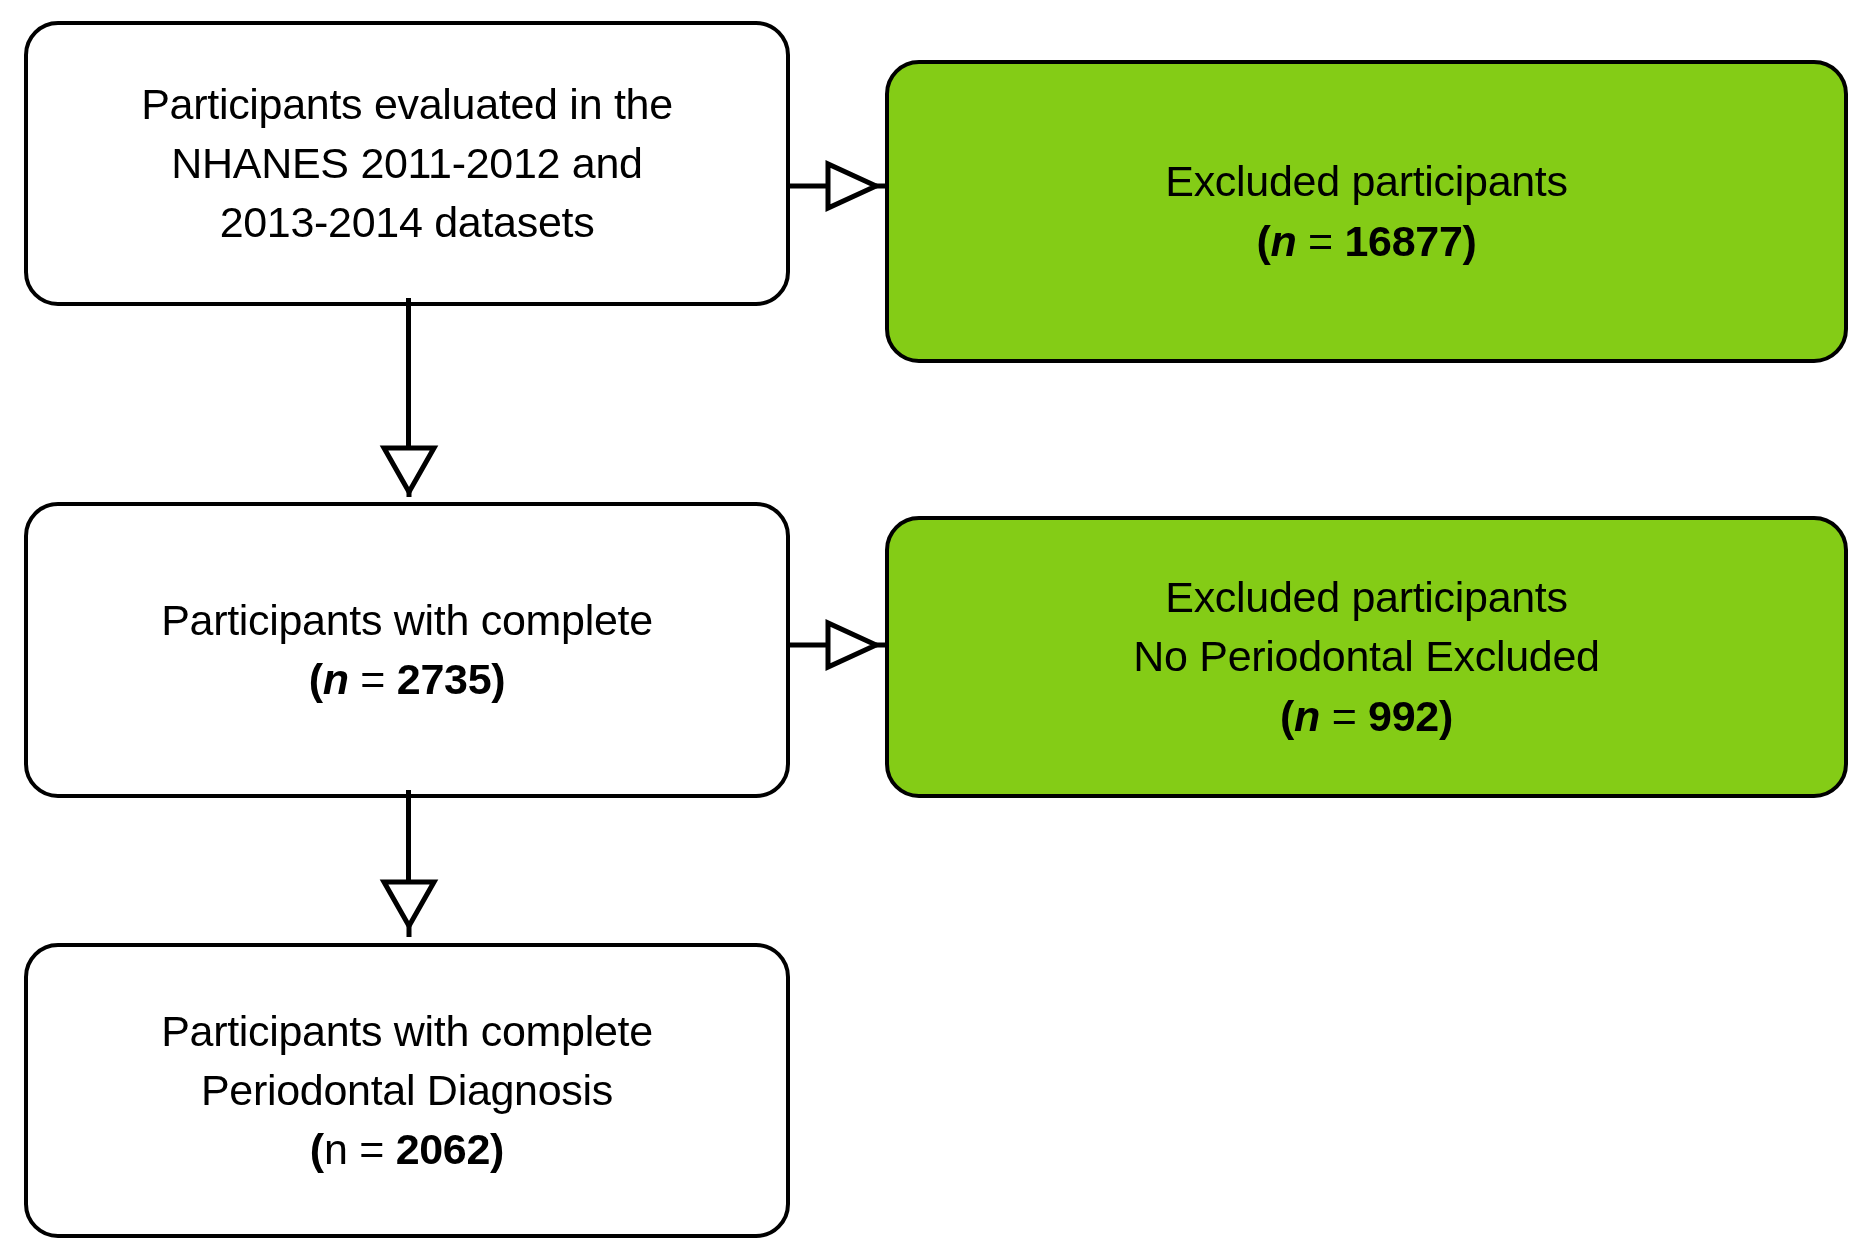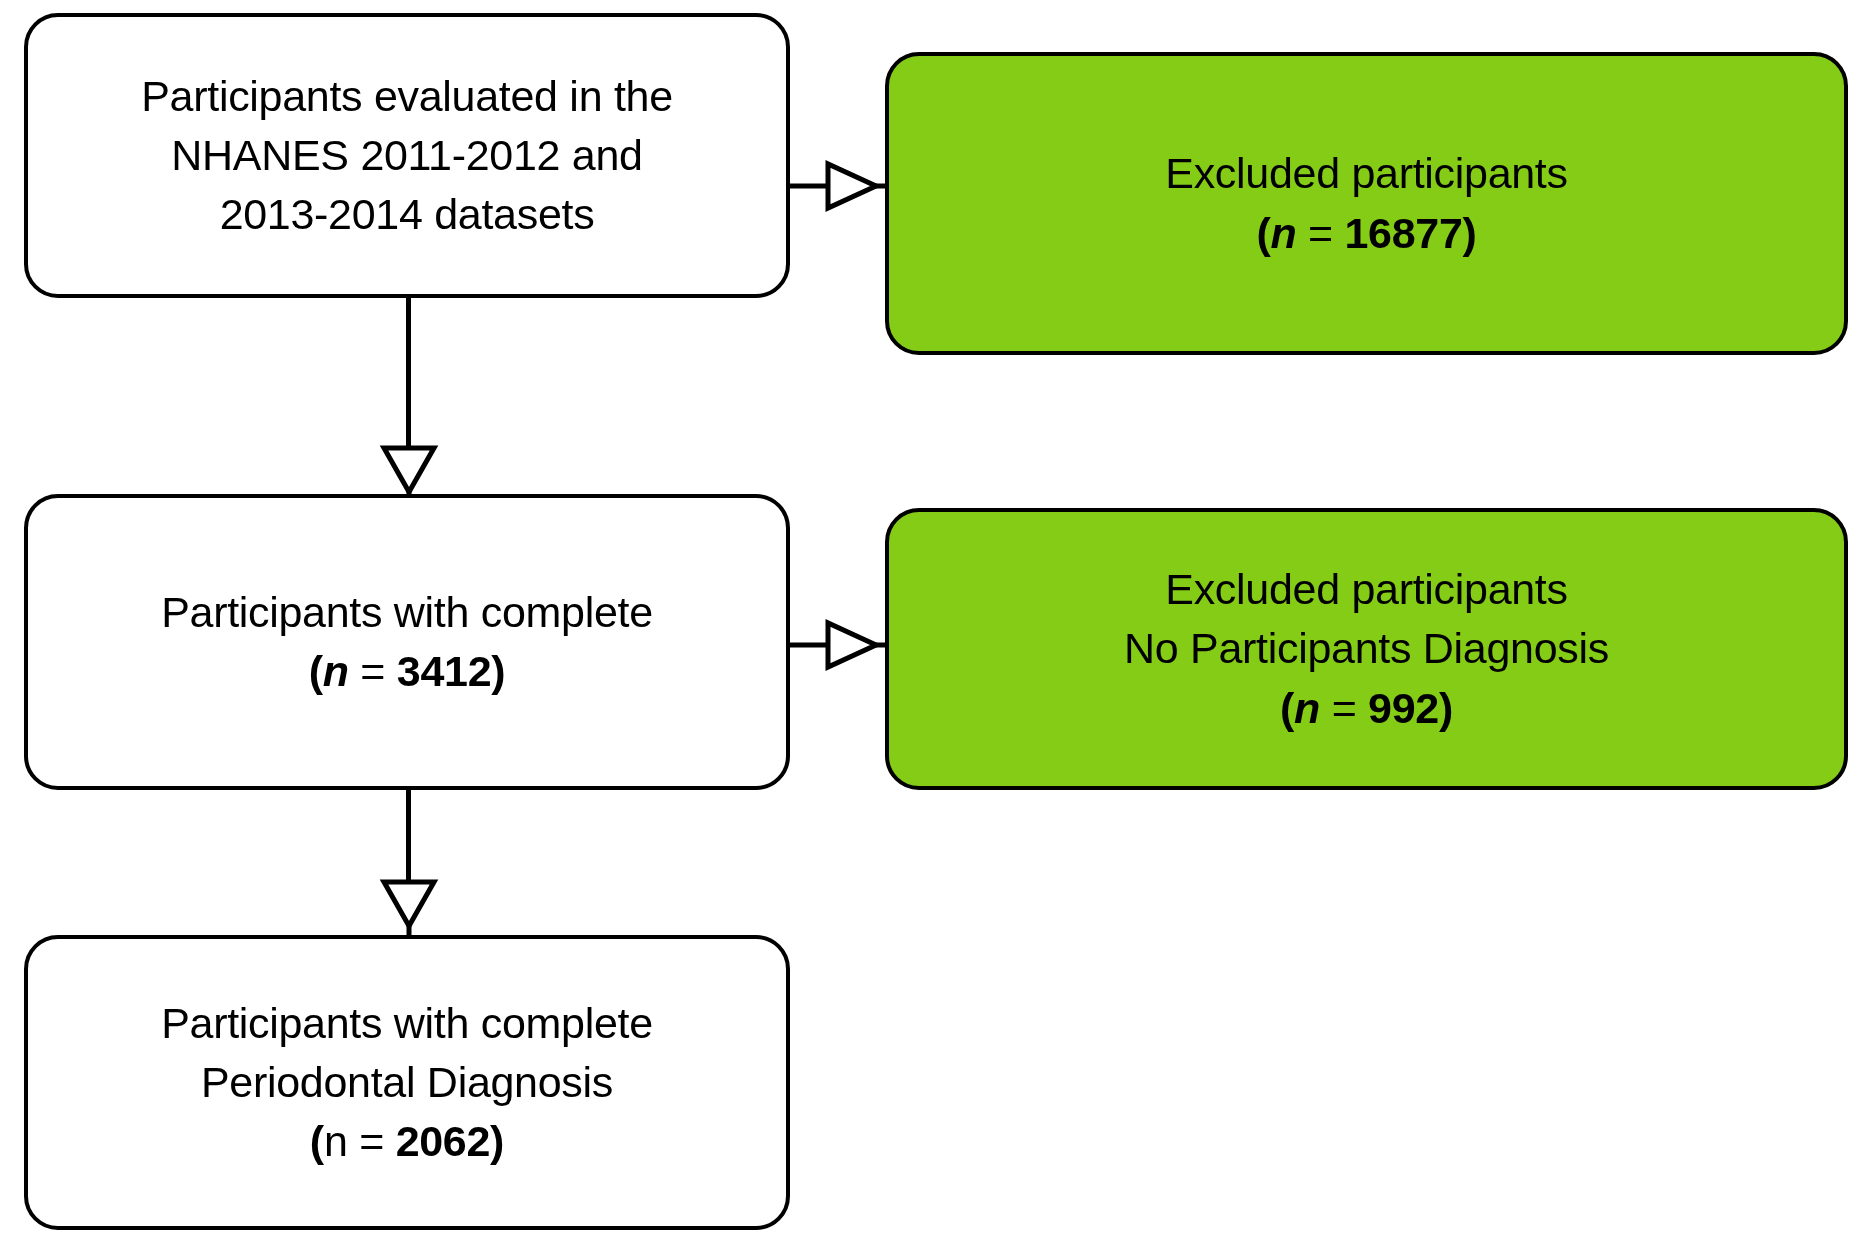--- a/index.html
+++ b/index.html
@@ -25,20 +25,21 @@
     border-radius: 34px;
     display: flex;
     flex-direction: column;
     align-items: center;
     justify-content: center;
     text-align: right;
     color: #000000;
     font-size: 43px;
     line-height: 1.38;
     letter-spacing: -0.3px;
+    margin-top: 8px;
   }
   .node.included { background: #ffffff; }
   .node.excluded { background: #84cc16; }
 
   .node .line {
     display: block;
     white-space: nowrap;
   }
   .count {
     font-weight: bold;
@@ -75,26 +76,26 @@
     <span class="line">2013-2014 datasets</span>
   </div>
 
   <div class="node excluded" id="node-excluded-cognitive" style="left:885px; top:52px; width:963px; height:303px;">
     <span class="line">Excluded participants</span>
     <span class="line count"><span>(</span><span class="nvar">n</span><span class="eq"> = </span><span>16877</span><span>)</span></span>
   </div>
 
   <div class="node included" id="node-complete-cognitive" style="left:24px; top:494px; width:766px; height:296px;">
     <span class="line">Participants with complete</span>
-    <span class="line count"><span>(</span><span class="nvar">n</span><span class="eq"> = </span><span>3412</span><span>)</span></span>
+    <span class="line count"><span>(</span><span class="nvar">n</span><span class="eq"> = </span><span>2735</span><span>)</span></span>
   </div>
 
   <div class="node excluded" id="node-excluded-periodontal" style="left:885px; top:508px; width:963px; height:282px;">
     <span class="line">Excluded participants</span>
-    <span class="line">No Participants Diagnosis</span>
+    <span class="line">No Periodontal Excluded</span>
     <span class="line count"><span>(</span><span class="nvar">n</span><span class="eq"> = </span><span>992</span><span>)</span></span>
   </div>
 
   <div class="node included" id="node-complete-periodontal" style="left:24px; top:935px; width:766px; height:295px;">
     <span class="line">Participants with complete</span>
     <span class="line">Periodontal Diagnosis</span>
     <span class="line count"><span>(</span><span class="nvar-plain">n</span><span class="eq"> = </span><span>2062</span><span>)</span></span>
   </div>
 
   <div class="conn" style="left:790px; top:160px; width:100px; height:52px;">

